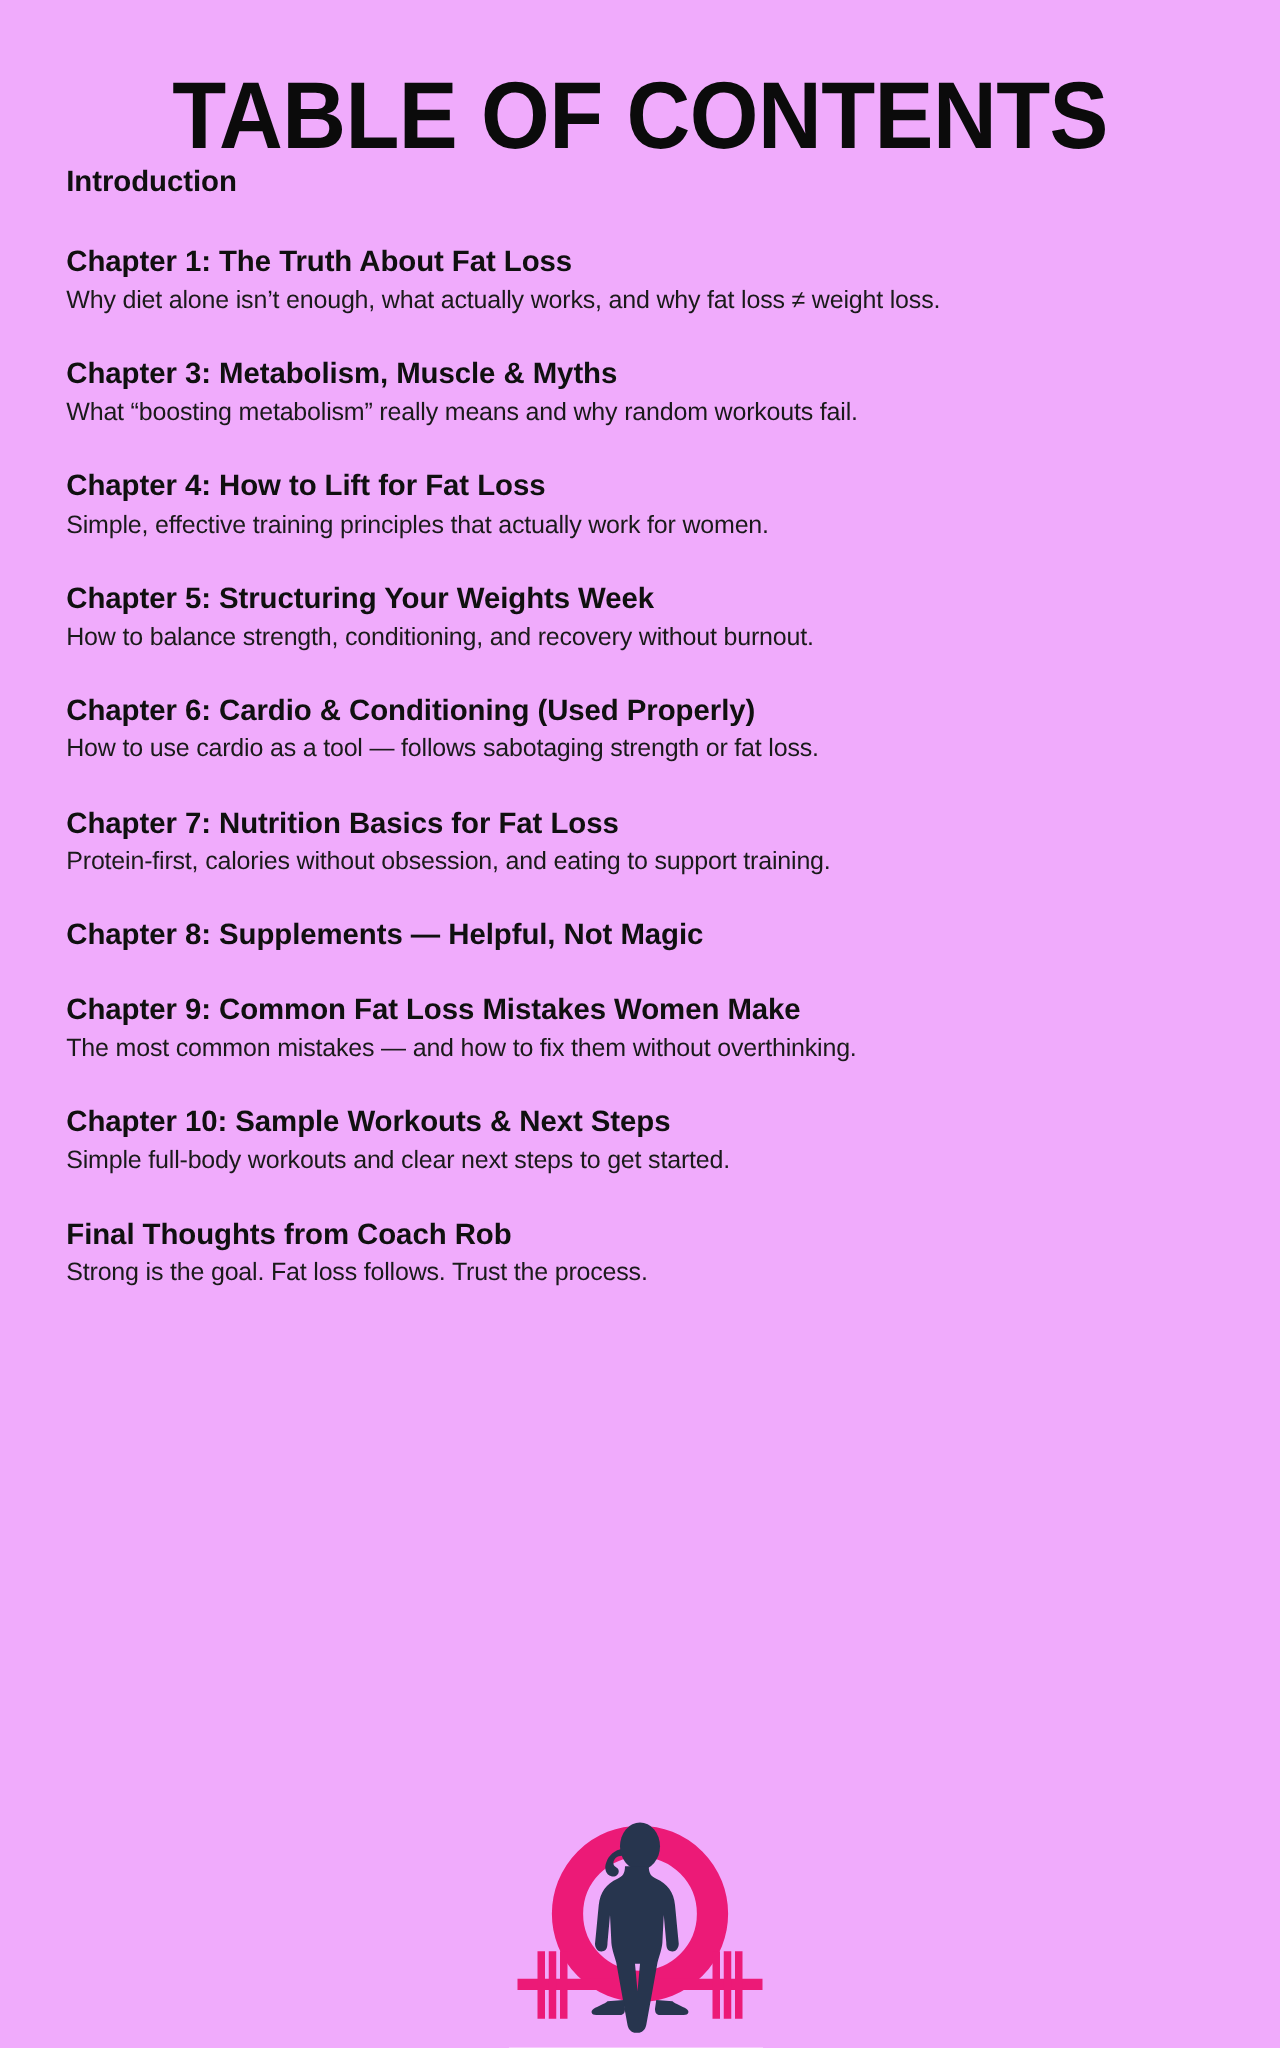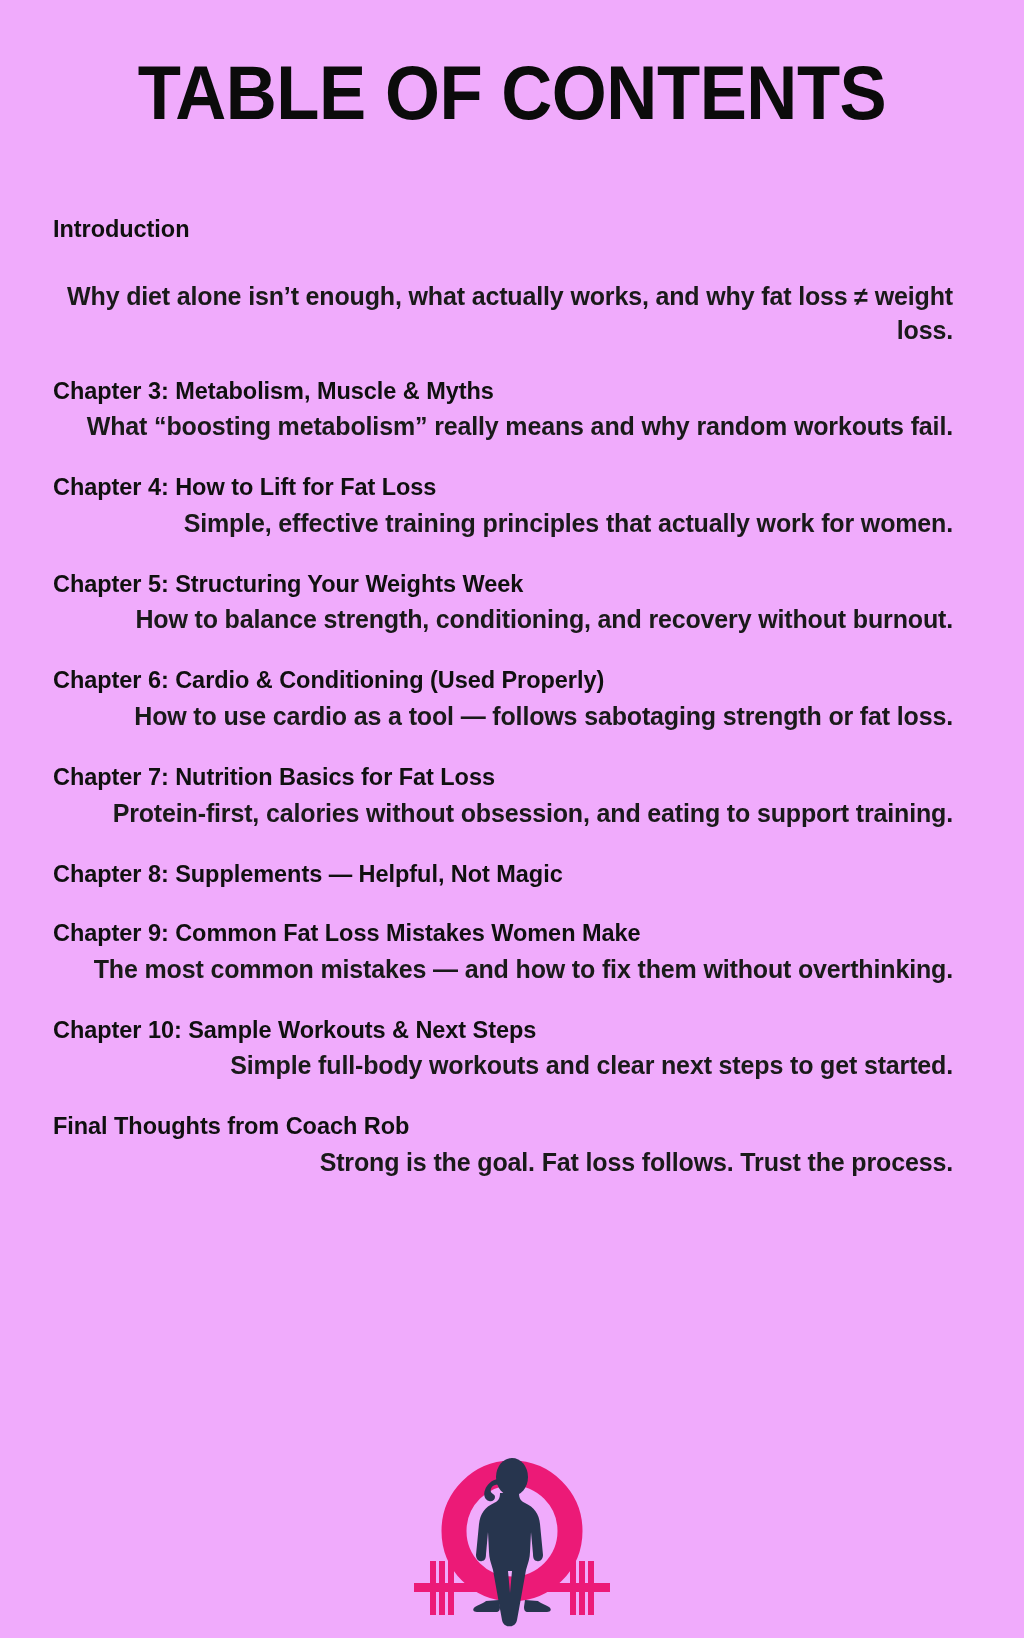--- a/index.html
+++ b/index.html
@@ -36,21 +36,20 @@
     color: #0b0b0b;
     padding-top: 55px;
     transform: scaleX(0.93);
     transform-origin: center top;
     white-space: nowrap;
   }
 
   
   .toc {
     padding: 0 54px 0 53px;
-    margin-top: 84px;
   }
 
   .entry {
     margin-bottom: 30px;
   }
 
   .entry.intro {
     margin-bottom: 34px;
   }
 
@@ -58,28 +57,27 @@
     font-family: "Liberation Sans", sans-serif;
     font-weight: 700;
     font-size: 23.5px;
     line-height: 1.26;
     color: #101010;
     letter-spacing: -0.05px;
   }
 
   .entry-desc {
     font-family: "Liberation Sans", sans-serif;
-    font-weight: 700;
-    font-size: 25px;
+    font-weight: 400;
+    font-size: 20px;
     line-height: 1.36;
     color: #1a1a1a;
     letter-spacing: -0.15px;
     margin-top: 3px;
     max-width: 900px;
-    text-align: right;
   }
 
   
   .logo-wrap {
     position: absolute;
     left: 0;
     right: 0;
     bottom: 10px;
     display: flex;
     justify-content: center;
@@ -96,20 +94,21 @@
 <div class="page">
 
   <h1 class="doc-title">TABLE OF CONTENTS</h1>
 
   <div class="toc">
 
   <div class="entry intro">
         <div class="entry-title">Introduction</div>
       </div>
       <div class="entry">
+        <div class="entry-title">Chapter 1: The Truth About Fat Loss</div>
         <div class="entry-desc">Why diet alone isn’t enough, what actually works, and why fat loss ≠ weight loss.</div>
       </div>
       <div class="entry">
         <div class="entry-title">Chapter 3: Metabolism, Muscle &amp; Myths</div>
         <div class="entry-desc">What “boosting metabolism” really means and why random workouts fail.</div>
       </div>
       <div class="entry">
         <div class="entry-title">Chapter 4: How to Lift for Fat Loss</div>
         <div class="entry-desc">Simple, effective training principles that actually work for women.</div>
       </div>

